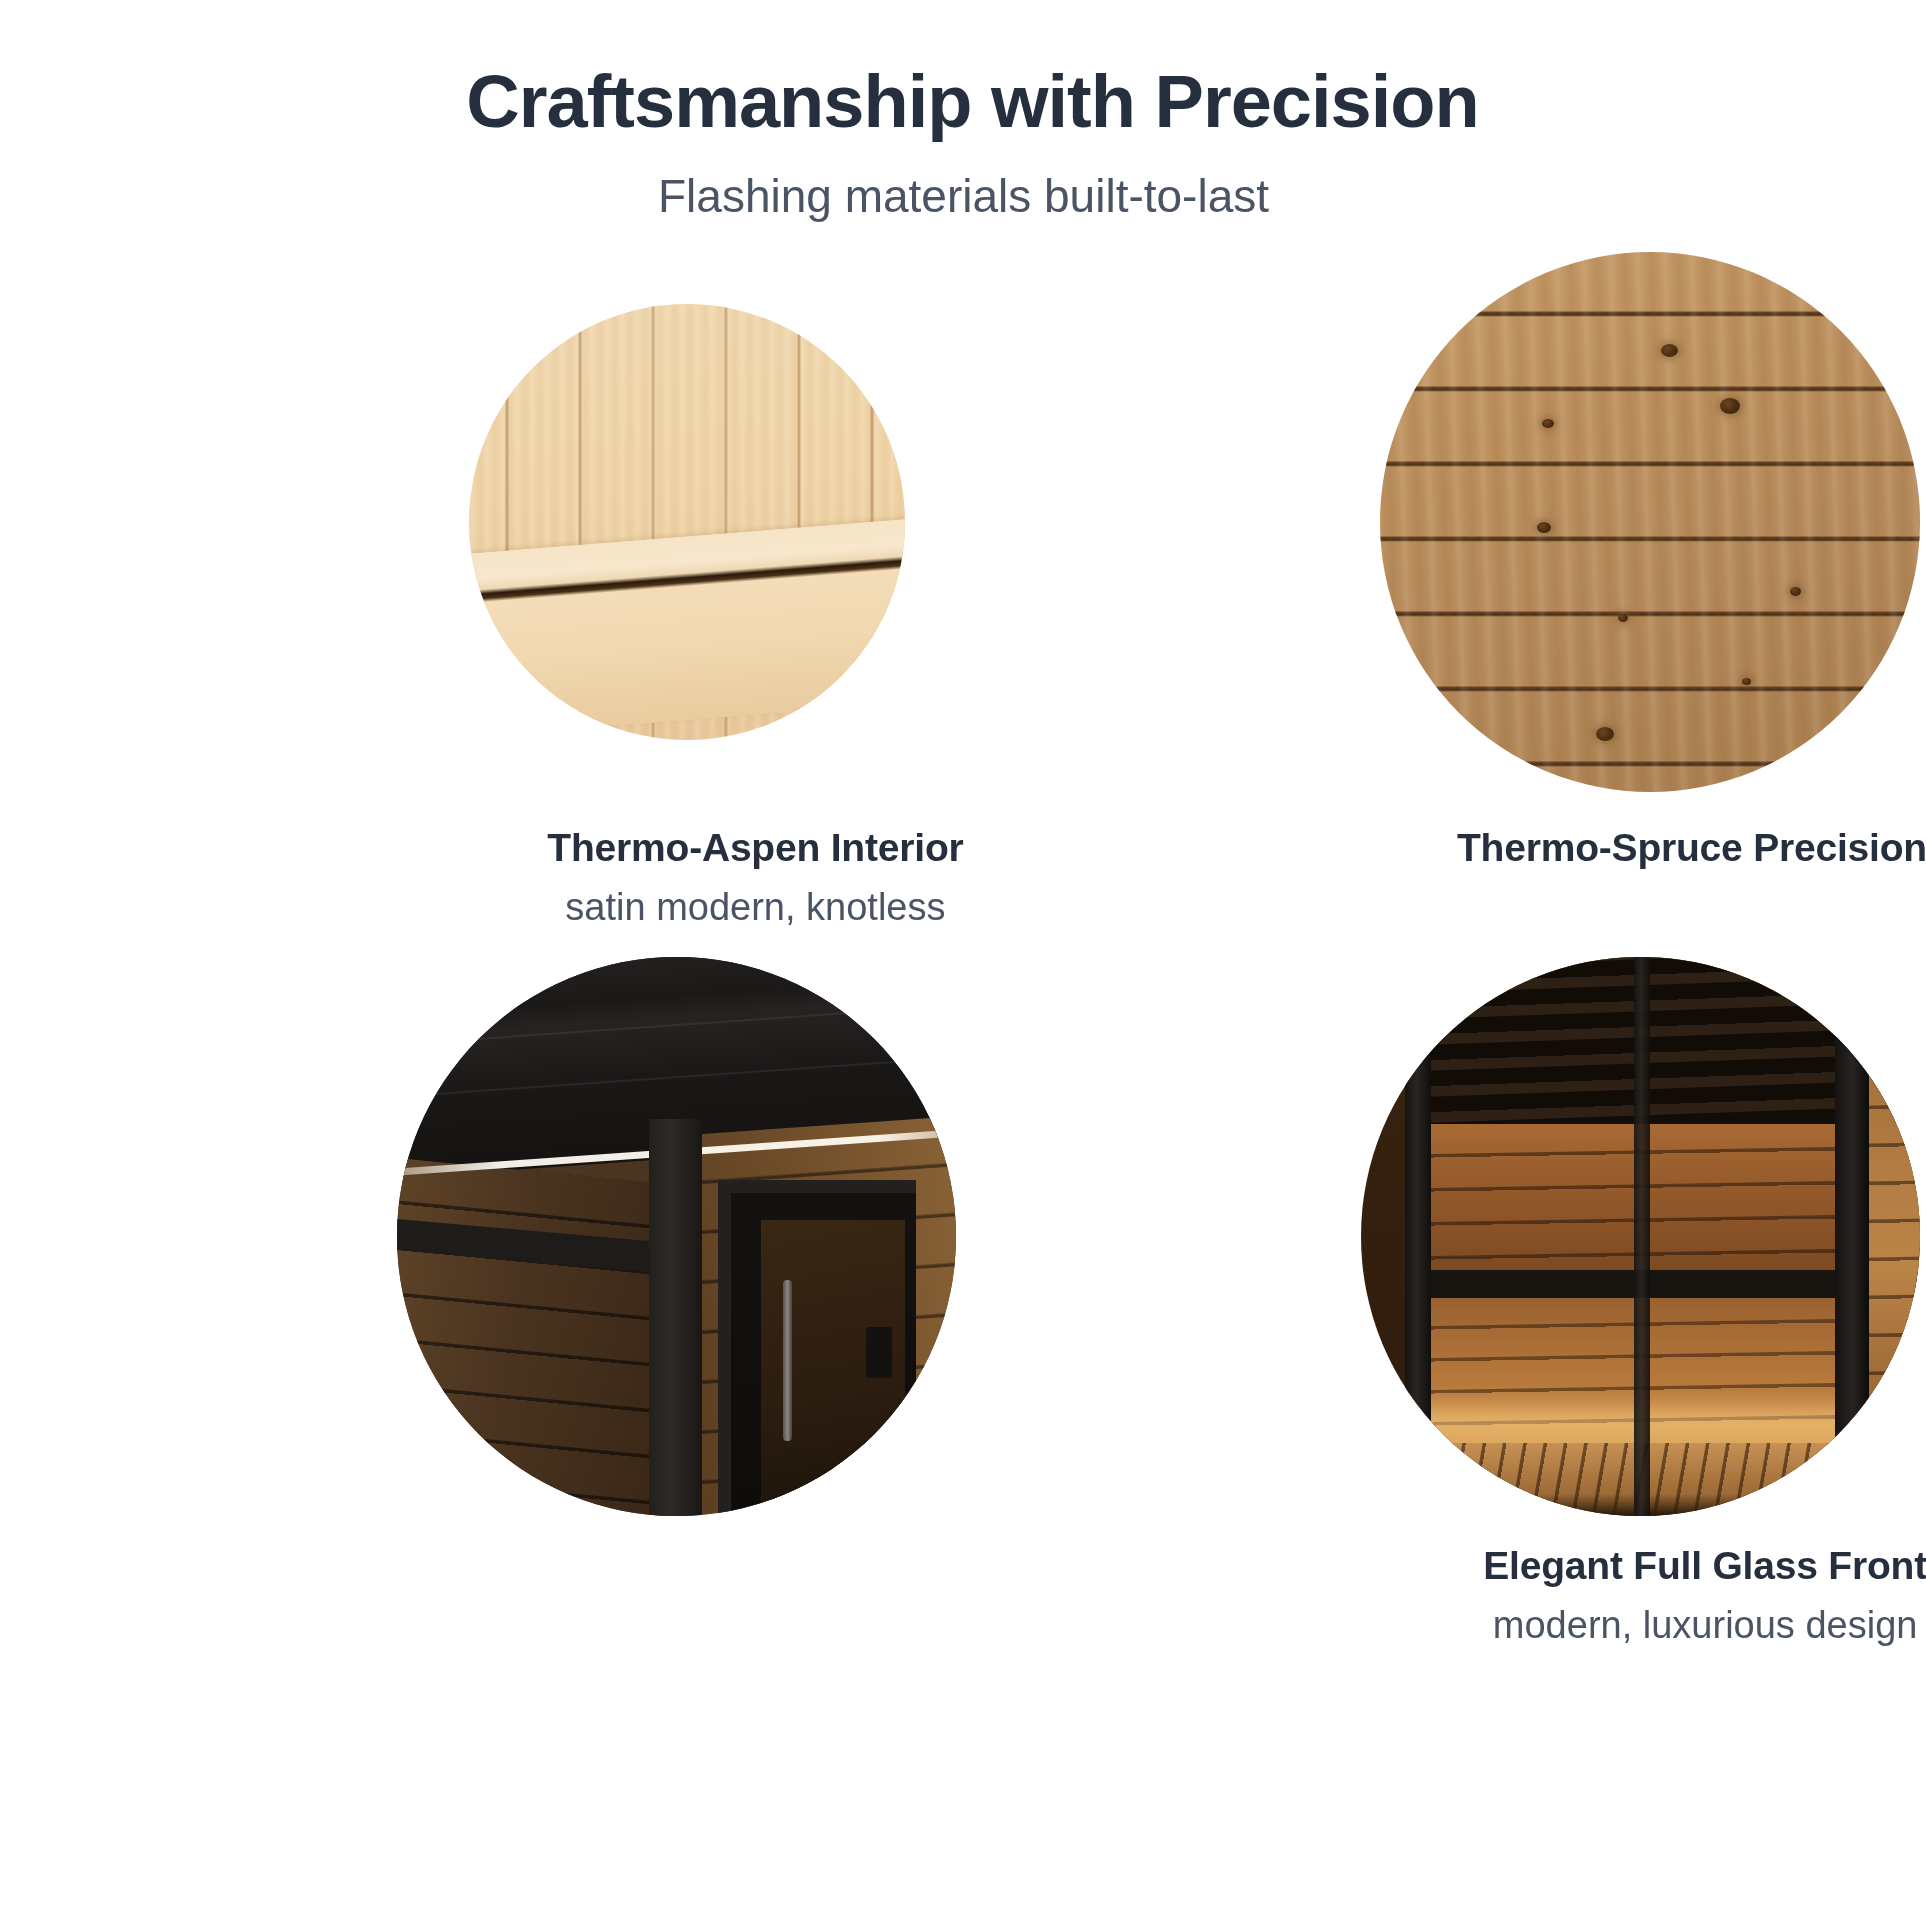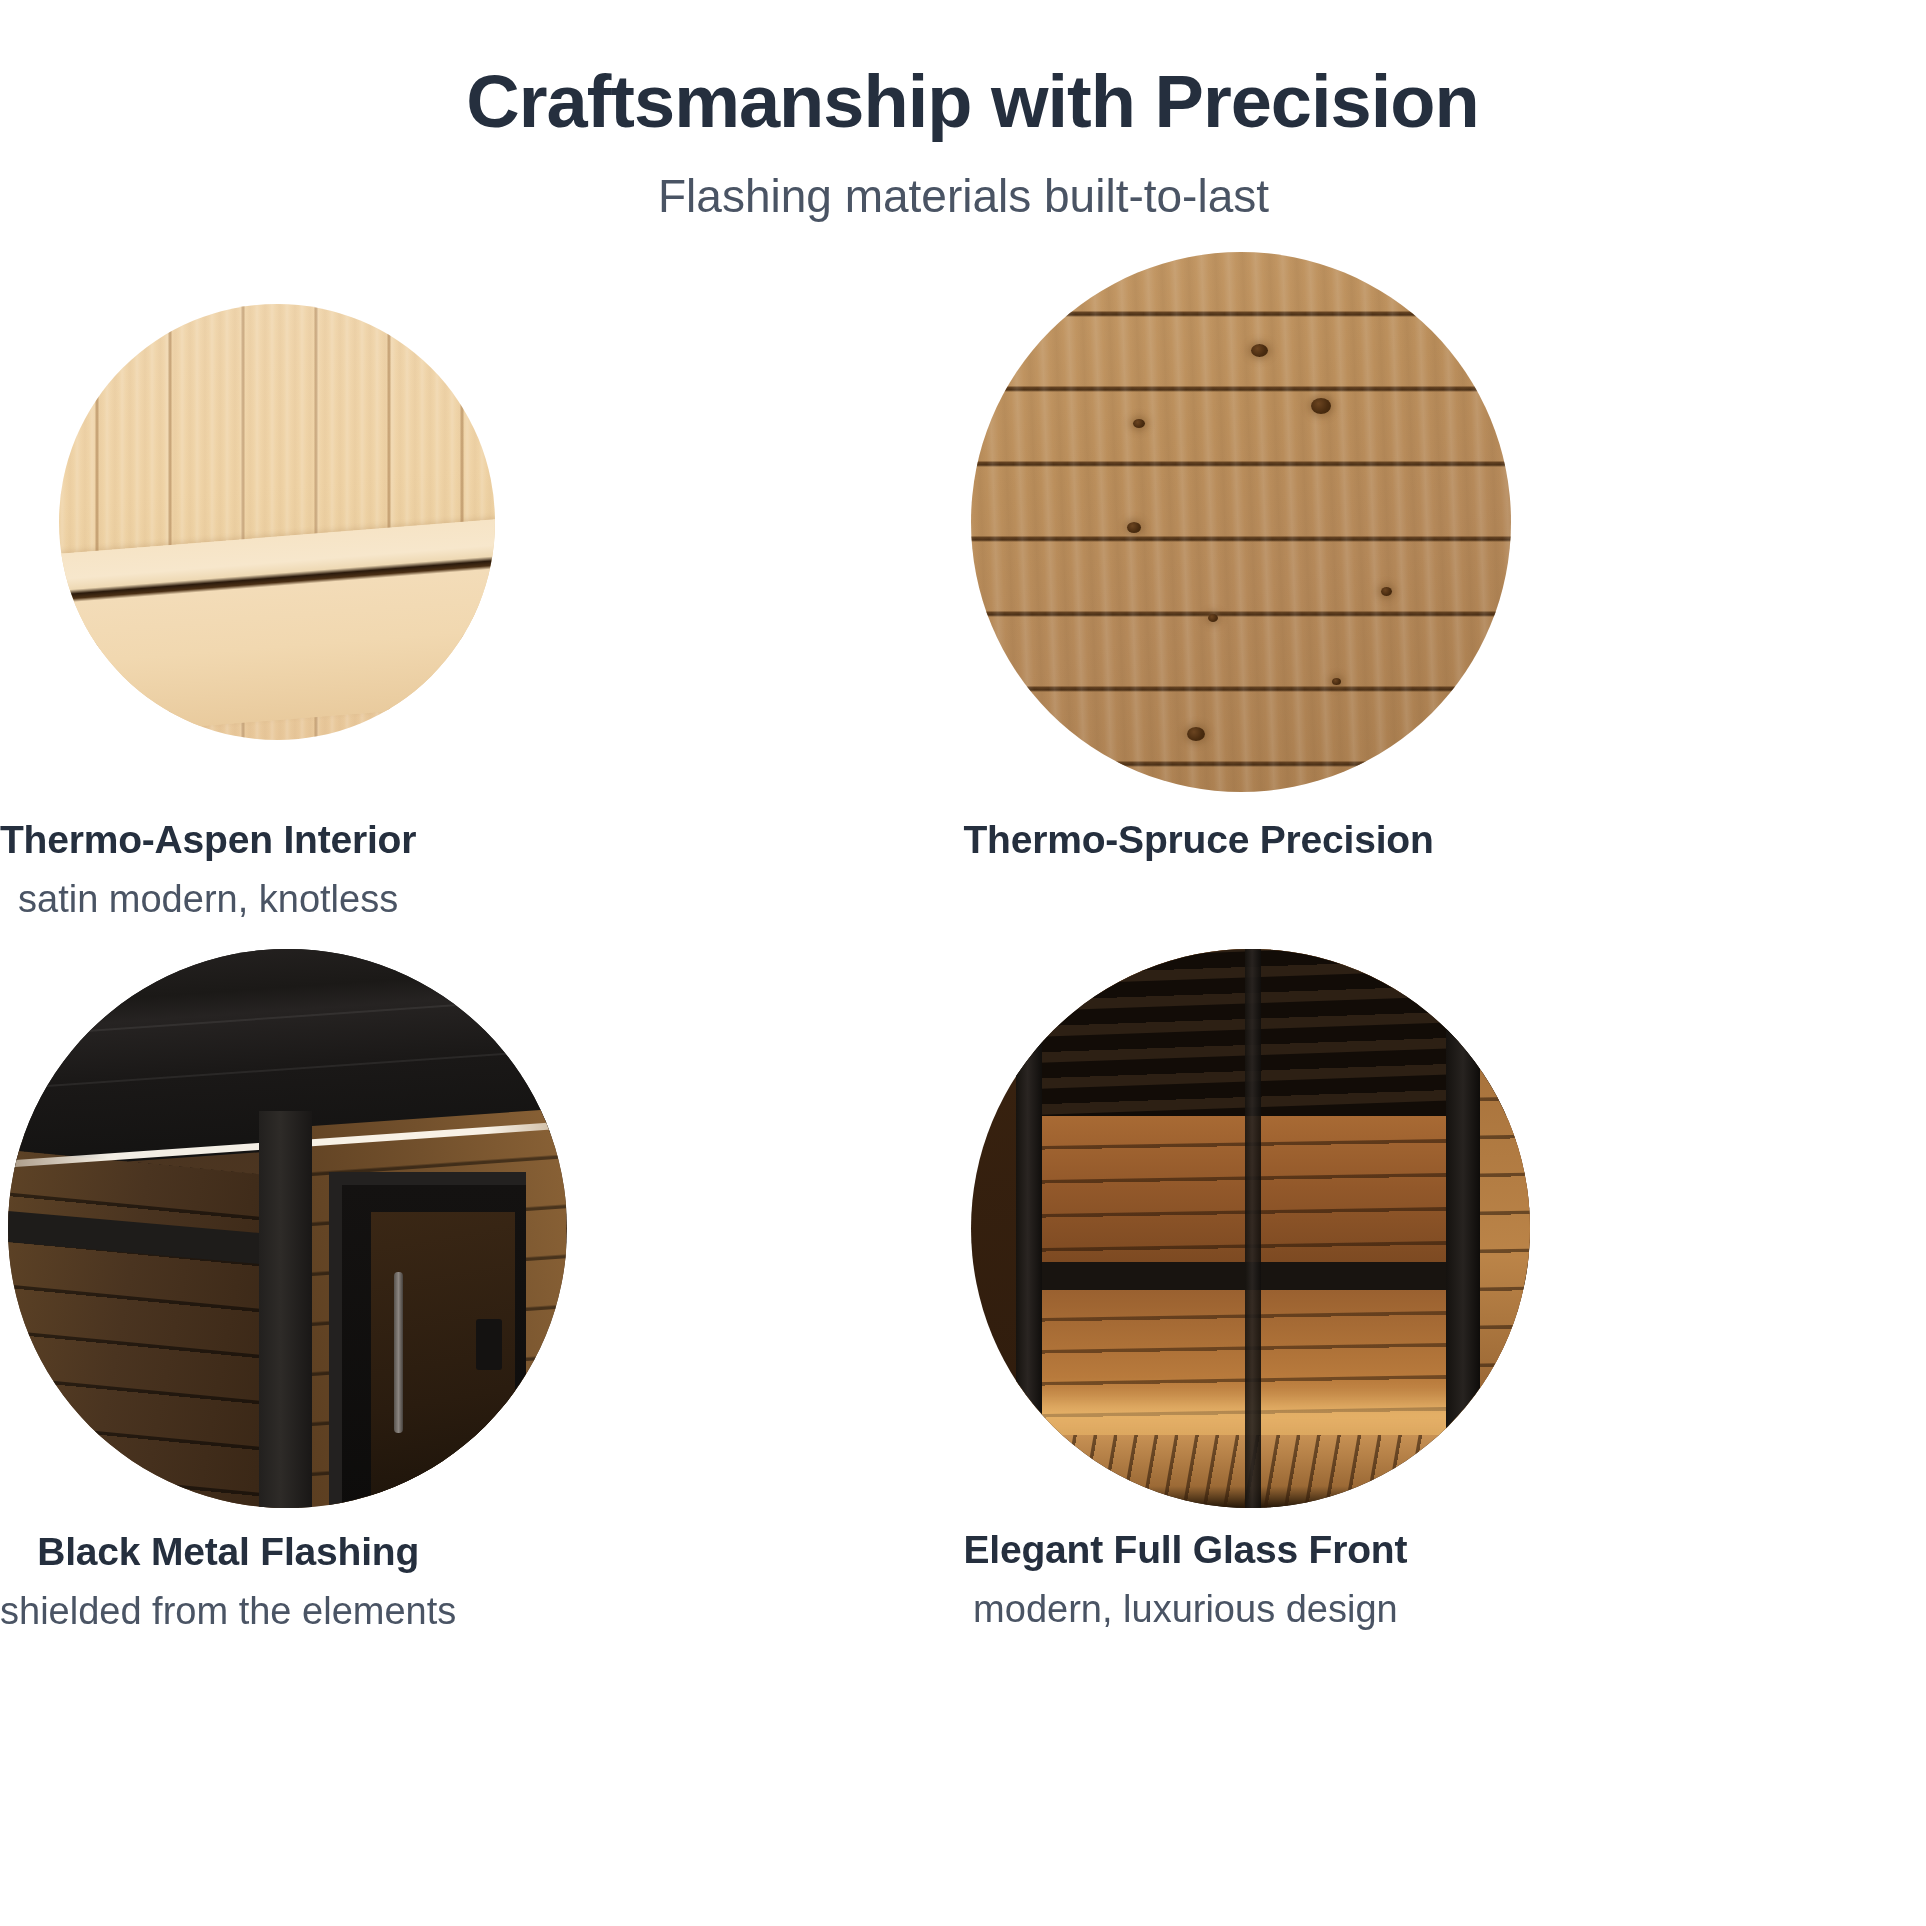--- a/index.html
+++ b/index.html
@@ -31,21 +31,21 @@
   }
 
   
   .grid{
     position:relative;
     margin-top:22px;
     display:grid;
     grid-template-columns:1fr 1fr;
     grid-template-rows:auto auto;
   }
-  .cell{position:relative;display:flex;flex-direction:column;align-items:flex-start;}
+  .cell{position:relative;display:flex;flex-direction:column;align-items:flex-end;gap:8px;}
 
   .media-wrap{
     position:relative;
     width:554px;height:554px;
     display:flex;align-items:center;justify-content:center;
   }
   .circle{
     position:relative;
     border-radius:50%;
     overflow:hidden;
@@ -329,24 +329,20 @@
             <div class="flash-beam"></div>
             <div class="flash-door">
               <div class="flash-door-inner"></div>
               <div class="flash-handle"></div>
               <div class="flash-latch"></div>
             </div>
             <div class="flash-post"></div>
           </div>
         </div>
       </div>
-      <div class="caption" style="margin-top:14px;">
-        <p class="cap-title">Black Metal Flashing</p>
-        <p class="cap-sub">shielded from the elements</p>
-      </div>
     </div>
 
     <div class="cell" style="margin-top:18px;">
       <div class="media-wrap" style="width:574px;height:574px;">
         <div class="circle">
           <div class="tex-glass">
             <div class="glass-topwood"></div>
             <div class="glass-slats"></div>
             <div class="glass-wallA"></div>
             <div class="glass-divider"></div>

